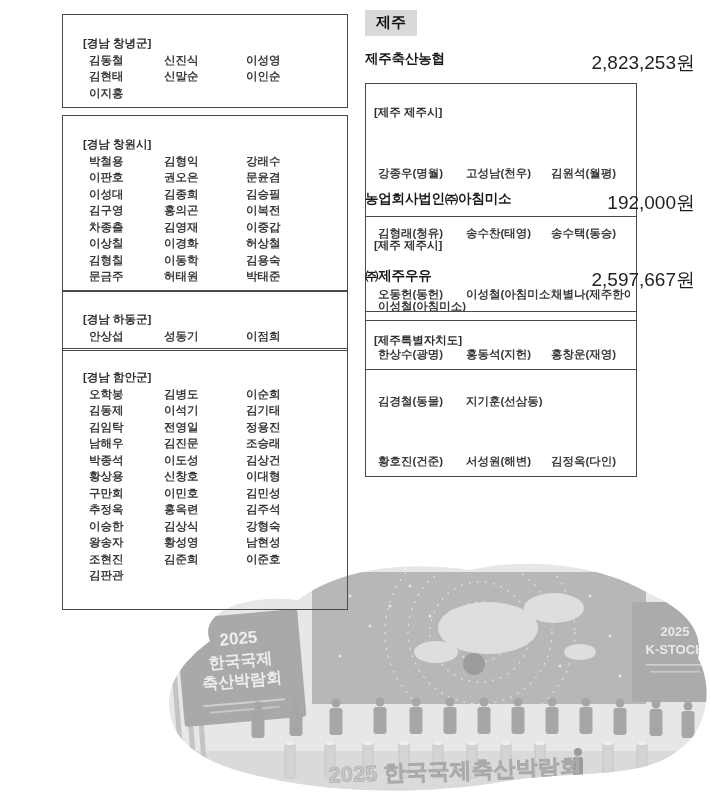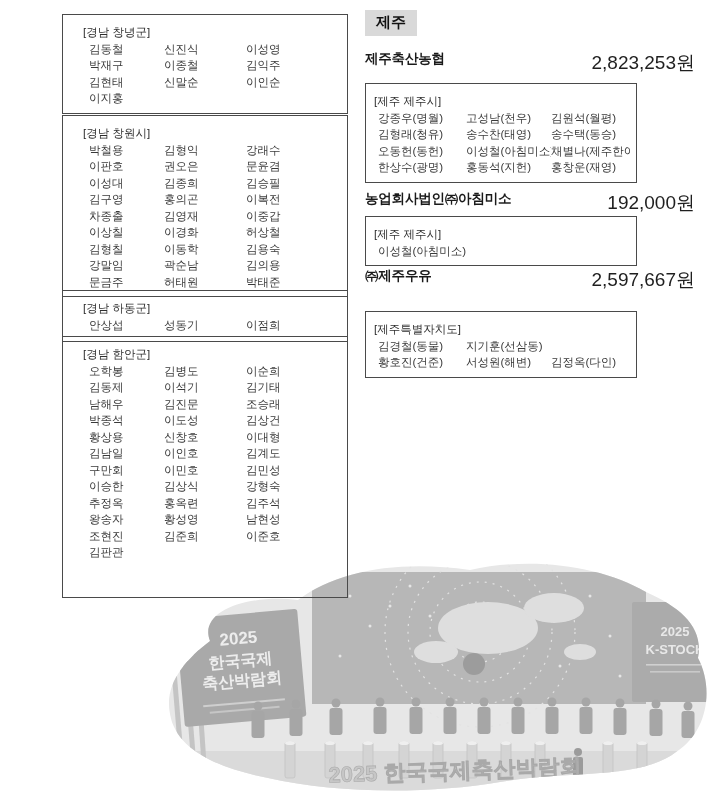--- a/index.html
+++ b/index.html
@@ -1,27 +1,27 @@
 <!DOCTYPE html>
 <html><head>
 <meta charset="utf-8">
 <style>
   html,body{margin:0;padding:0;background:#fff;}
   .page{position:relative;width:710px;height:795px;background:#ffffff;overflow:hidden;
         font-family:"Liberation Sans","DejaVu Sans",sans-serif;color:#333;}
   .photo-wrap{position:absolute;left:140px;top:556px;width:570px;height:239px;}
   
   .box{position:absolute;border:1px solid #4a4a4a;background:transparent;box-sizing:border-box;
-       padding:9px 6px 6px 0;font-size:11.5px;line-height:16.5px;color:#3a3a3a;}
+       padding:20px 6px 6px 0;font-size:11.5px;line-height:16.5px;color:#3a3a3a;font-weight:bold;}
   .left-box{left:62px;width:286px;}
   .left-box .box-title{padding-left:20px;}
   .left-box .name-row{display:grid;grid-template-columns:75px 82px 1fr;padding-left:26px;}
   .right-box{left:365px;width:272px;}
   .right-box .box-title{padding-left:8px;}
-  .right-box .name-row{display:grid;grid-template-columns:88px 85px 1fr;padding-left:12px;}
+  .right-box .name-row{display:grid;grid-template-columns:88px 85px 1fr;padding-left:12px;margin-top:44px;}
   .box-title{color:#2e2e2e;}
   .name-cell{white-space:nowrap;overflow:hidden;}
   
   .region-chip{position:absolute;left:365px;top:10px;background:#d9d9d9;color:#111;
                font-weight:700;font-size:15px;padding:3px 11px 4px 11px;}
   .org-row{position:absolute;left:365px;width:330px;display:flex;justify-content:space-between;
            align-items:flex-start;}
   .org-name{font-weight:700;font-size:13.5px;color:#1a1a1a;letter-spacing:-0.2px;}
   .org-amount{font-size:19px;color:#1f1f1f;}
   
@@ -163,25 +163,20 @@
 
   <div class="box left-box" style="top:14px;min-height:90px">
     <div class="box-title">[경남 창녕군]</div>
     <div class="box-rows">
         <div class="name-row">
           <span class="name-cell">김동철</span>
           <span class="name-cell">신진식</span>
           <span class="name-cell">이성영</span>
         </div>
         <div class="name-row">
-          <span class="name-cell">박재구</span>
-          <span class="name-cell">이종철</span>
-          <span class="name-cell">김익주</span>
-        </div>
-        <div class="name-row">
           <span class="name-cell">김현태</span>
           <span class="name-cell">신말순</span>
           <span class="name-cell">이인순</span>
         </div>
         <div class="name-row">
           <span class="name-cell">이지홍</span>
         </div>
       </div>
   </div>
 
@@ -217,92 +212,87 @@
           <span class="name-cell">이상칠</span>
           <span class="name-cell">이경화</span>
           <span class="name-cell">허상철</span>
         </div>
         <div class="name-row">
           <span class="name-cell">김형칠</span>
           <span class="name-cell">이동학</span>
           <span class="name-cell">김용숙</span>
         </div>
         <div class="name-row">
-          <span class="name-cell">강말임</span>
-          <span class="name-cell">곽순남</span>
-          <span class="name-cell">김의용</span>
-        </div>
-        <div class="name-row">
           <span class="name-cell">문금주</span>
           <span class="name-cell">허태원</span>
           <span class="name-cell">박태준</span>
         </div>
       </div>
   </div>
 
   <div class="box left-box" style="top:290px;min-height:52px">
     <div class="box-title">[경남 하동군]</div>
     <div class="box-rows">
         <div class="name-row">
           <span class="name-cell">안상섭</span>
           <span class="name-cell">성동기</span>
           <span class="name-cell">이점희</span>
         </div>
       </div>
   </div>
 
-  <div class="box left-box" style="top:336px;min-height:262px">
+  <div class="box left-box" style="top:348px;min-height:262px">
     <div class="box-title">[경남 함안군]</div>
     <div class="box-rows">
         <div class="name-row">
           <span class="name-cell">오학봉</span>
           <span class="name-cell">김병도</span>
           <span class="name-cell">이순희</span>
         </div>
         <div class="name-row">
           <span class="name-cell">김동제</span>
           <span class="name-cell">이석기</span>
           <span class="name-cell">김기태</span>
         </div>
         <div class="name-row">
+          <span class="name-cell">김임탁</span>
+          <span class="name-cell">전영일</span>
+          <span class="name-cell">정용진</span>
+        </div>
+        <div class="name-row">
           <span class="name-cell">남해우</span>
           <span class="name-cell">김진문</span>
           <span class="name-cell">조승래</span>
         </div>
         <div class="name-row">
           <span class="name-cell">박종석</span>
           <span class="name-cell">이도성</span>
           <span class="name-cell">김상건</span>
         </div>
         <div class="name-row">
           <span class="name-cell">황상용</span>
           <span class="name-cell">신창호</span>
           <span class="name-cell">이대형</span>
         </div>
         <div class="name-row">
-          <span class="name-cell">김남일</span>
-          <span class="name-cell">이인호</span>
-          <span class="name-cell">김계도</span>
-        </div>
-        <div class="name-row">
           <span class="name-cell">구만회</span>
           <span class="name-cell">이민호</span>
           <span class="name-cell">김민성</span>
         </div>
         <div class="name-row">
+          <span class="name-cell">추정옥</span>
+          <span class="name-cell">홍옥련</span>
+          <span class="name-cell">김주석</span>
+        </div>
+        <div class="name-row">
           <span class="name-cell">이승한</span>
           <span class="name-cell">김상식</span>
           <span class="name-cell">강형숙</span>
         </div>
         <div class="name-row">
-          <span class="name-cell">추정옥</span>
-          <span class="name-cell">홍옥련</span>
-          <span class="name-cell">김주석</span>
-        </div>
-        <div class="name-row">
           <span class="name-cell">왕송자</span>
           <span class="name-cell">황성영</span>
           <span class="name-cell">남현성</span>
         </div>
         <div class="name-row">
           <span class="name-cell">조현진</span>
           <span class="name-cell">김준희</span>
           <span class="name-cell">이준호</span>
         </div>
         <div class="name-row">

